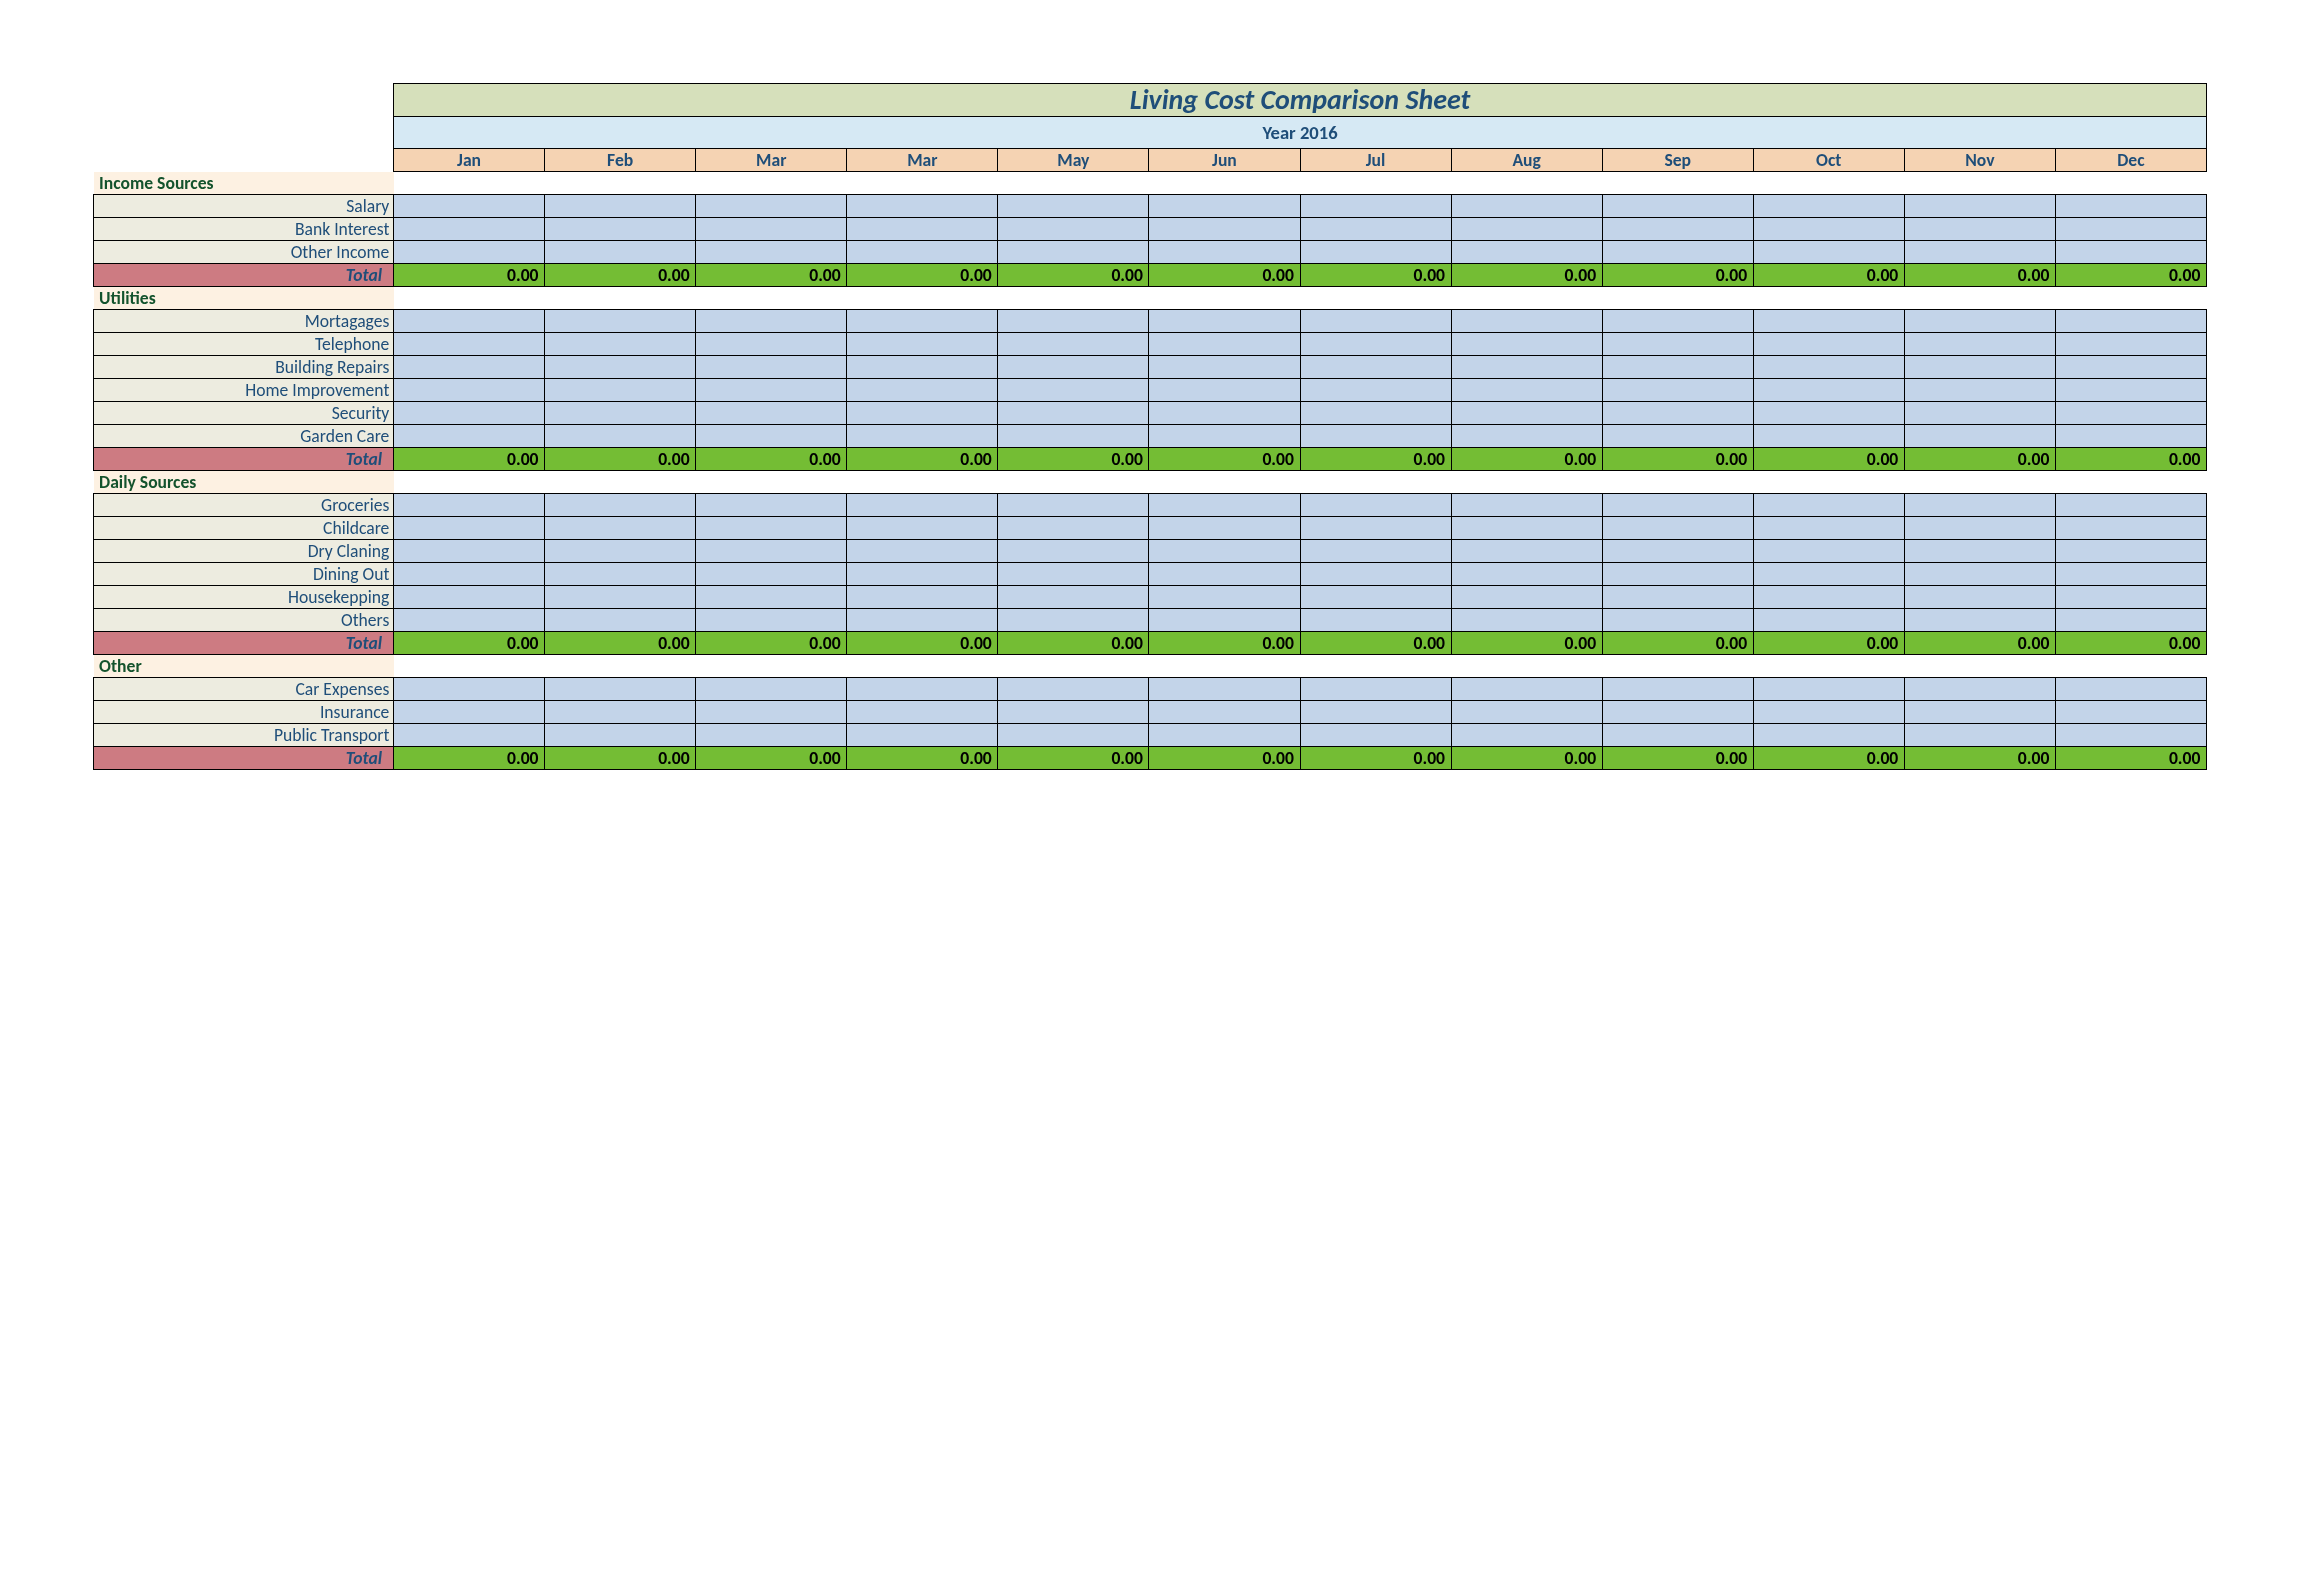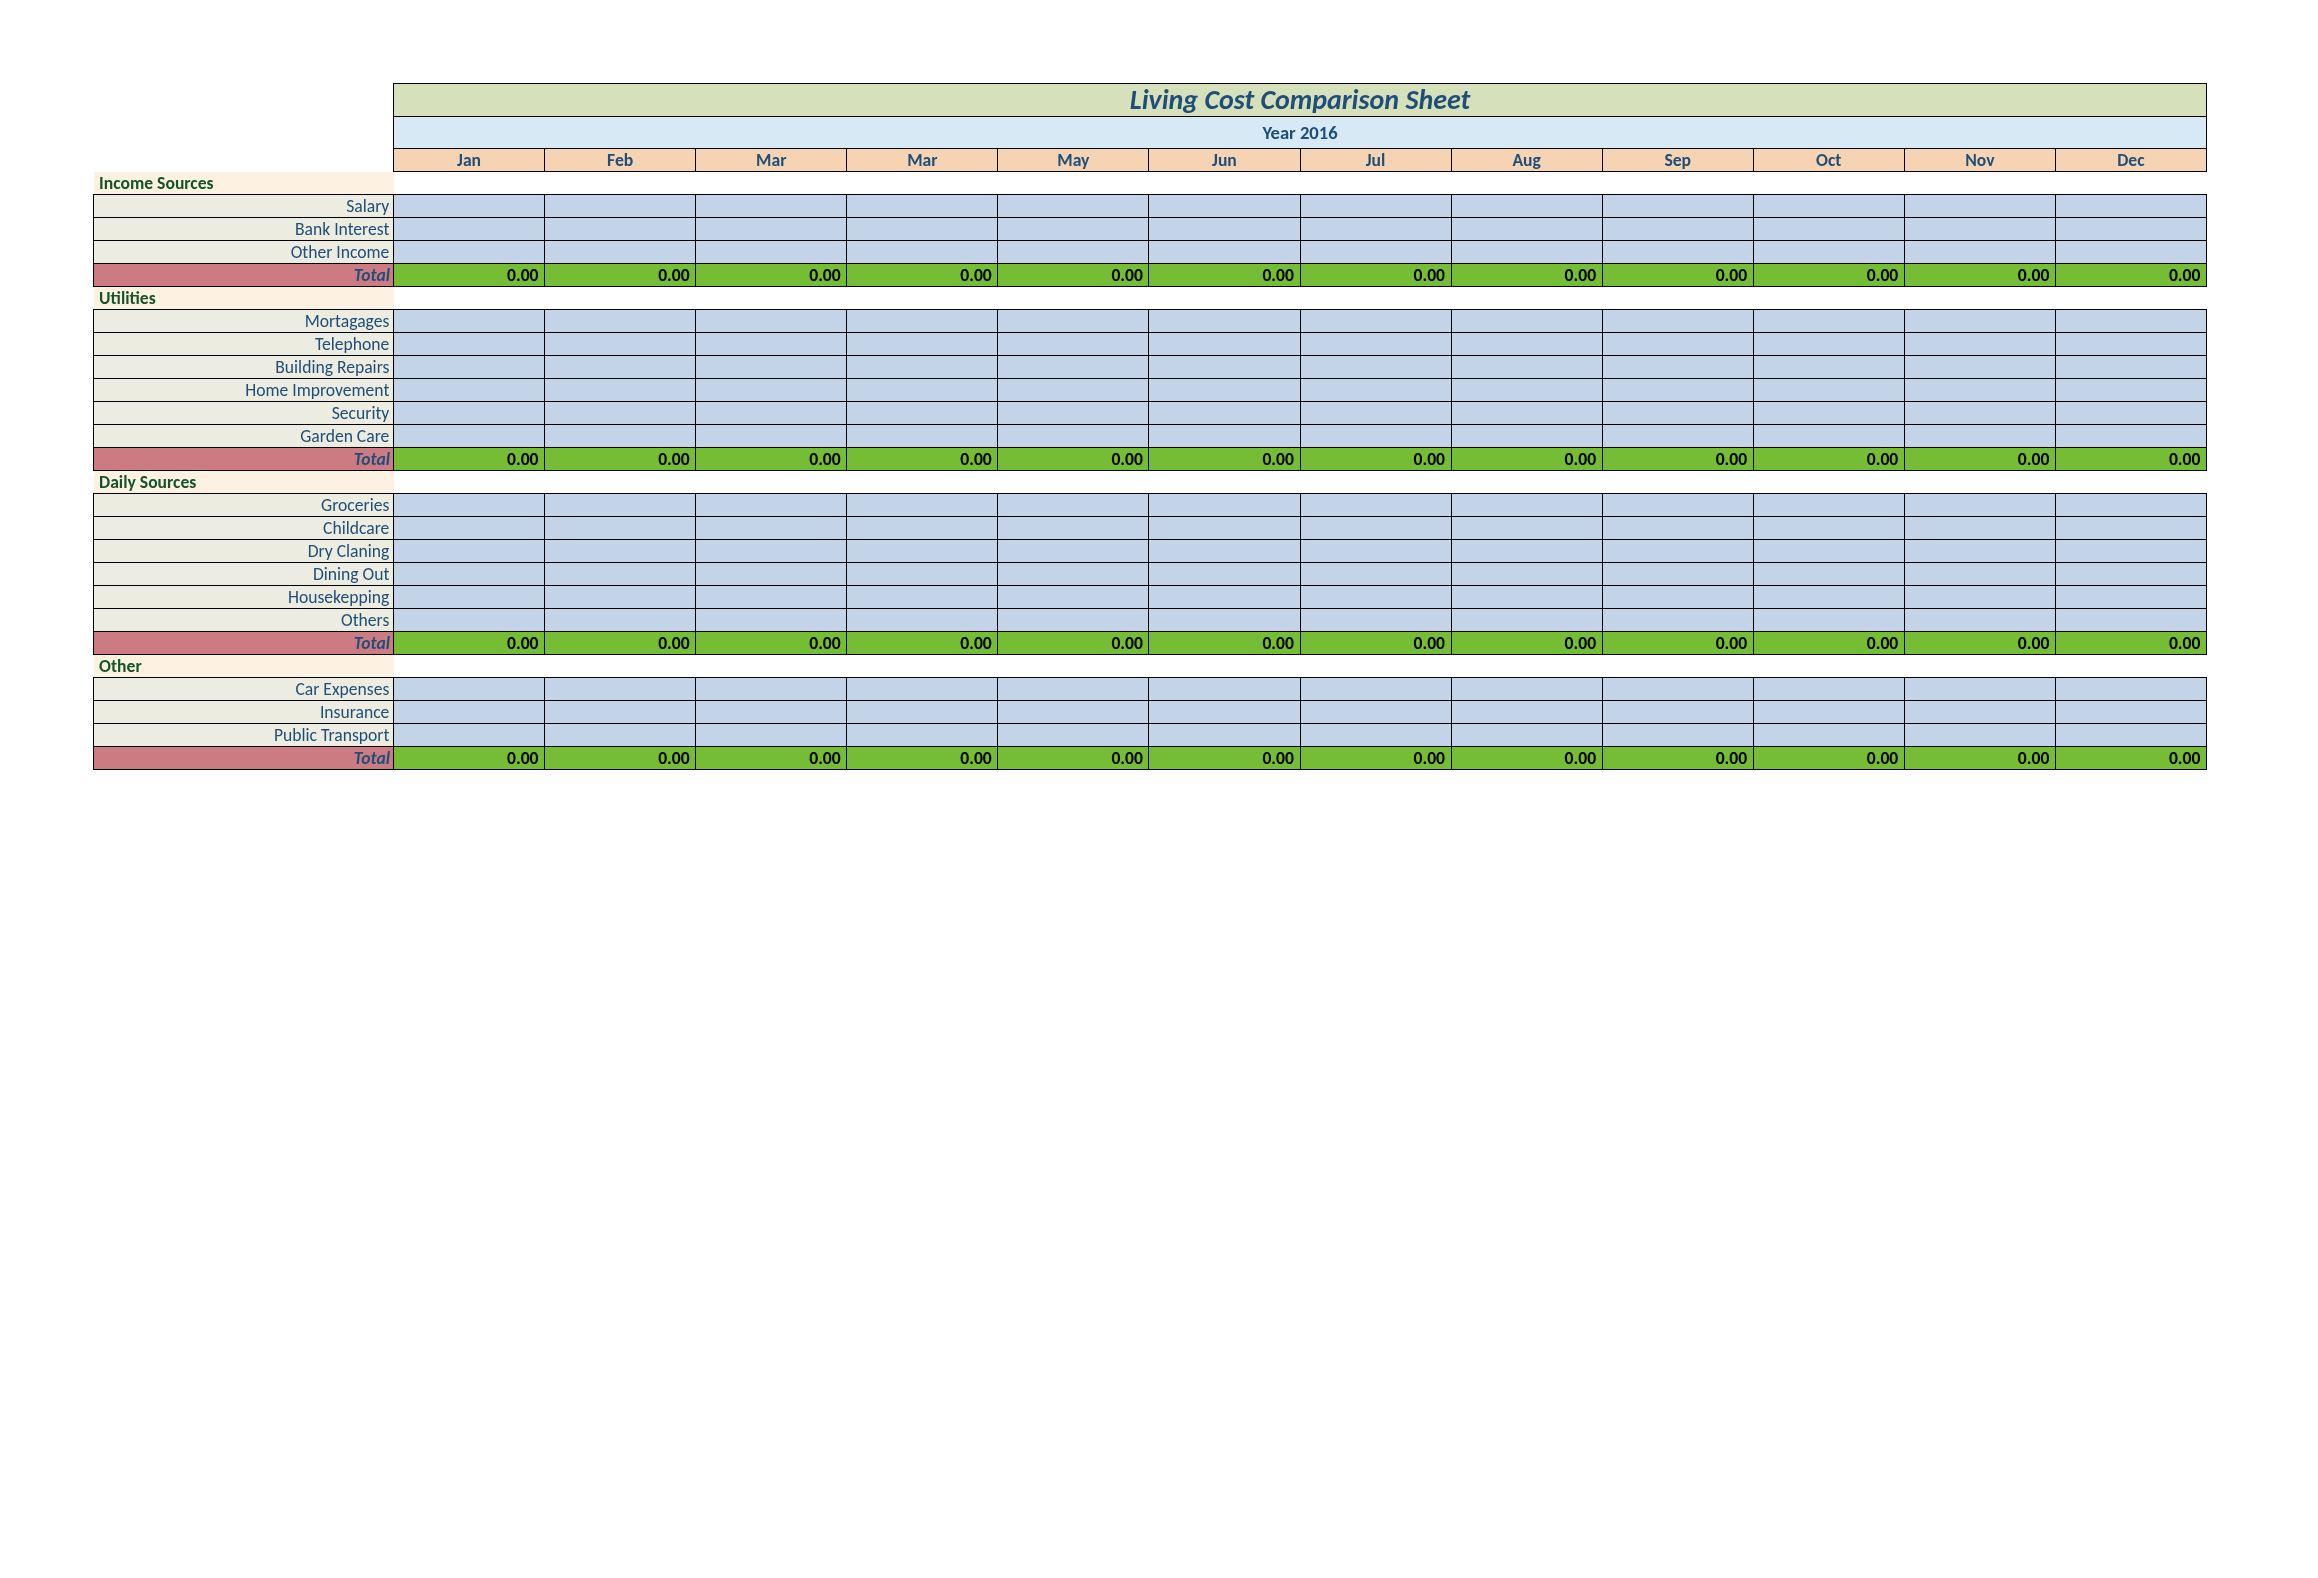--- a/index.html
+++ b/index.html
@@ -78,21 +78,21 @@
     border: 0.9px solid #000;
   }
   
   .total-label {
     background: #cd7b82;
     border: 0.9px solid #000;
     text-align: right;
     font-style: italic;
     font-weight: bold;
     color: #1f4e79;
-    padding-right: 3px;
+    padding-right: 11px;
   }
   
   .total-val {
     background: #74bd34;
     border: 0.9px solid #000;
     text-align: right;
     font-weight: bold;
     color: #000;
     padding-right: 5.6px;
   }

